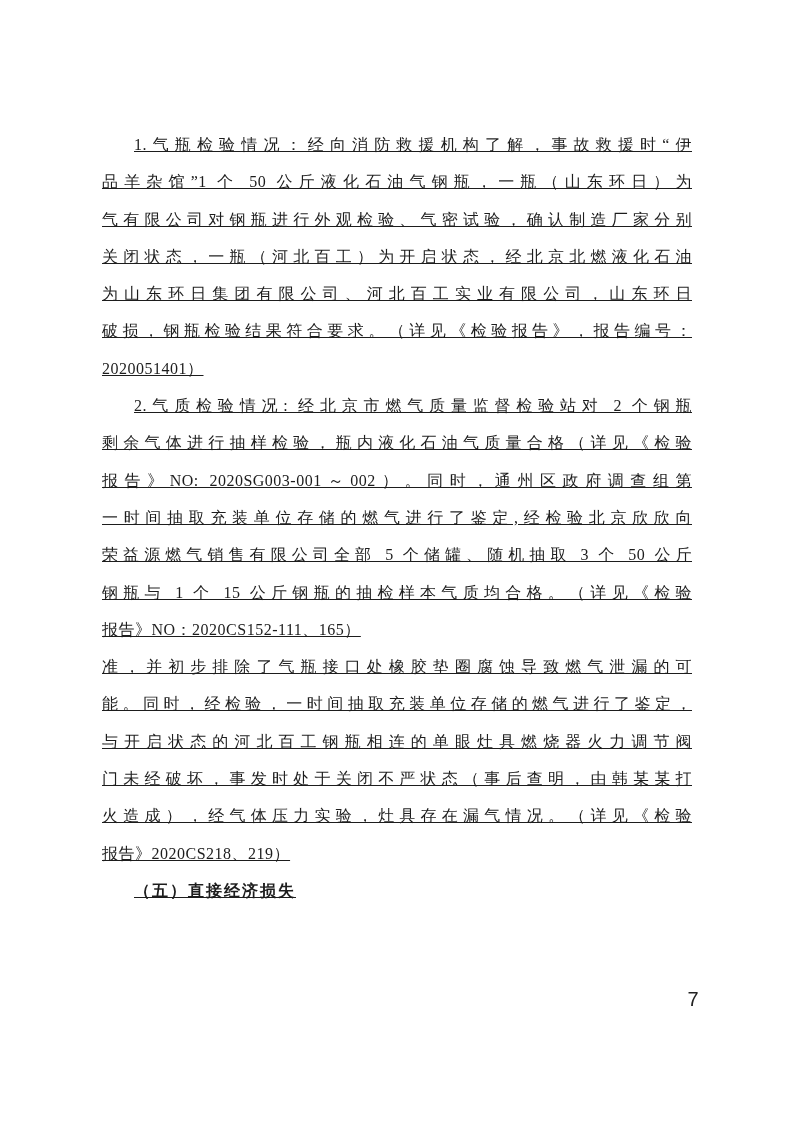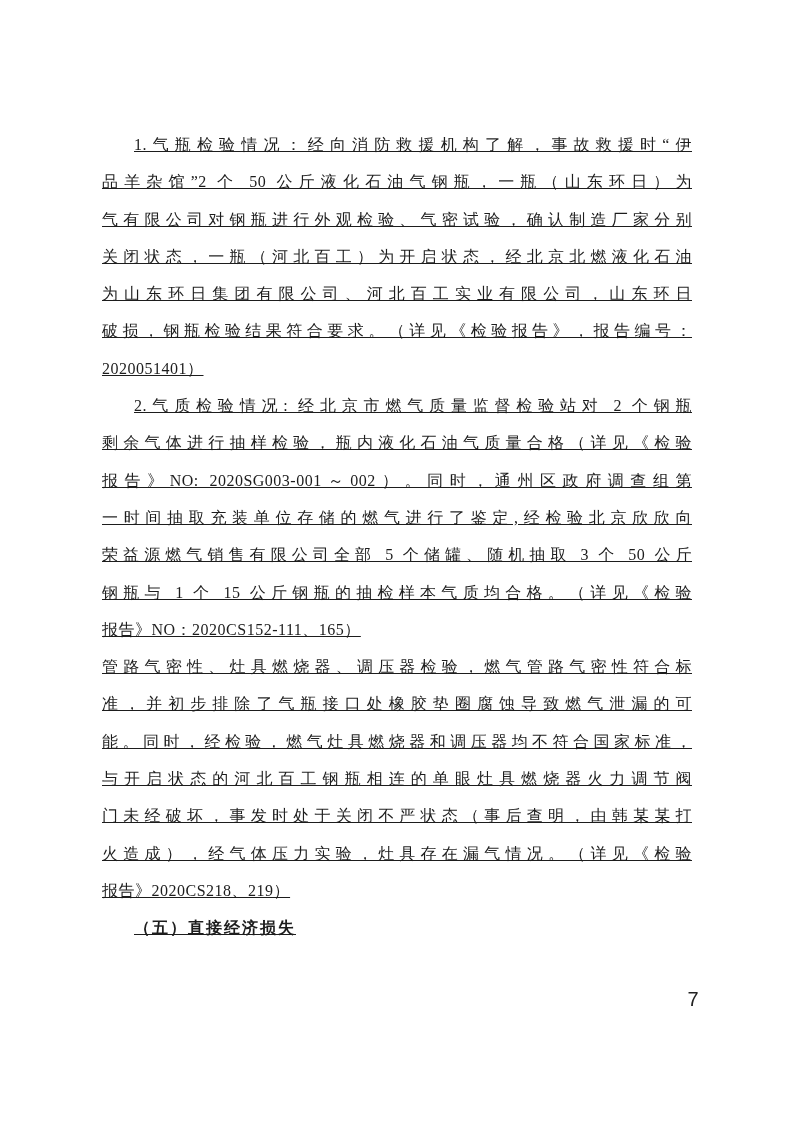--- a/index.html
+++ b/index.html
@@ -60,40 +60,39 @@
     text-align: center;
   }
 </style>
 </head>
 <body>
 
 <div class="page">
   <div class="doc-body">
       <div class="para body">
         <div class="line first">1.气瓶检验情况：经向消防救援机构了解，事故救援时“伊</div>
-        <div class="line">品羊杂馆”2 个 50 公斤液化石油气钢瓶，一瓶（山东环日）为</div>
+        <div class="line">品羊杂馆”1 个 50 公斤液化石油气钢瓶，一瓶（山东环日）为</div>
         <div class="line">气有限公司对钢瓶进行外观检验、气密试验，确认制造厂家分别</div>
         <div class="line">关闭状态，一瓶（河北百工）为开启状态，经北京北燃液化石油</div>
         <div class="line">为山东环日集团有限公司、河北百工实业有限公司，山东环日</div>
         <div class="line">破损，钢瓶检验结果符合要求。（详见《检验报告》，报告编号：</div>
         <div class="line last">2020051401）</div>
       </div>
       <div class="para body">
         <div class="line first">2.气质检验情况: 经北京市燃气质量监督检验站对 2 个钢瓶</div>
         <div class="line">剩余气体进行抽样检验，瓶内液化石油气质量合格（详见《检验</div>
         <div class="line">报告》NO: 2020SG003-001～002）。同时，通州区政府调查组第</div>
         <div class="line">一时间抽取充装单位存储的燃气进行了鉴定,经检验北京欣欣向</div>
         <div class="line">荣益源燃气销售有限公司全部 5 个储罐、随机抽取 3 个 50 公斤</div>
         <div class="line">钢瓶与 1 个 15 公斤钢瓶的抽检样本气质均合格。（详见《检验</div>
         <div class="line last">报告》NO：2020CS152-111、165）</div>
       </div>
       <div class="para body">
-        <div class="line">管路气密性、灶具燃烧器、调压器检验，燃气管路气密性符合标</div>
         <div class="line">准，并初步排除了气瓶接口处橡胶垫圈腐蚀导致燃气泄漏的可</div>
-        <div class="line">能。同时，经检验，燃气灶具燃烧器和调压器均不符合国家标准，</div>
+        <div class="line">能。同时，经检验，一时间抽取充装单位存储的燃气进行了鉴定，</div>
         <div class="line">与开启状态的河北百工钢瓶相连的单眼灶具燃烧器火力调节阀</div>
         <div class="line">门未经破坏，事发时处于关闭不严状态（事后查明，由韩某某打</div>
         <div class="line">火造成），经气体压力实验，灶具存在漏气情况。（详见《检验</div>
         <div class="line last">报告》2020CS218、219）</div>
       </div>
       <div class="para heading">
         <div class="line first last">（五）直接经济损失</div>
       </div>
     </div>
   <div class="page-number">7</div>

